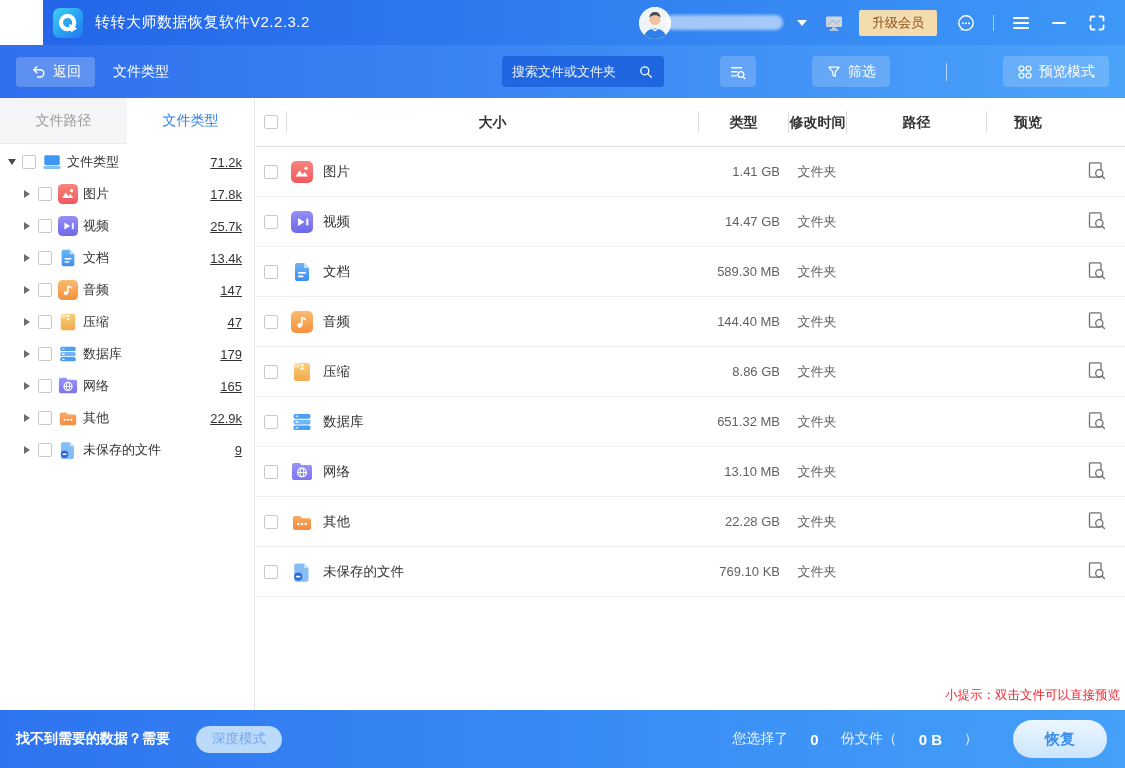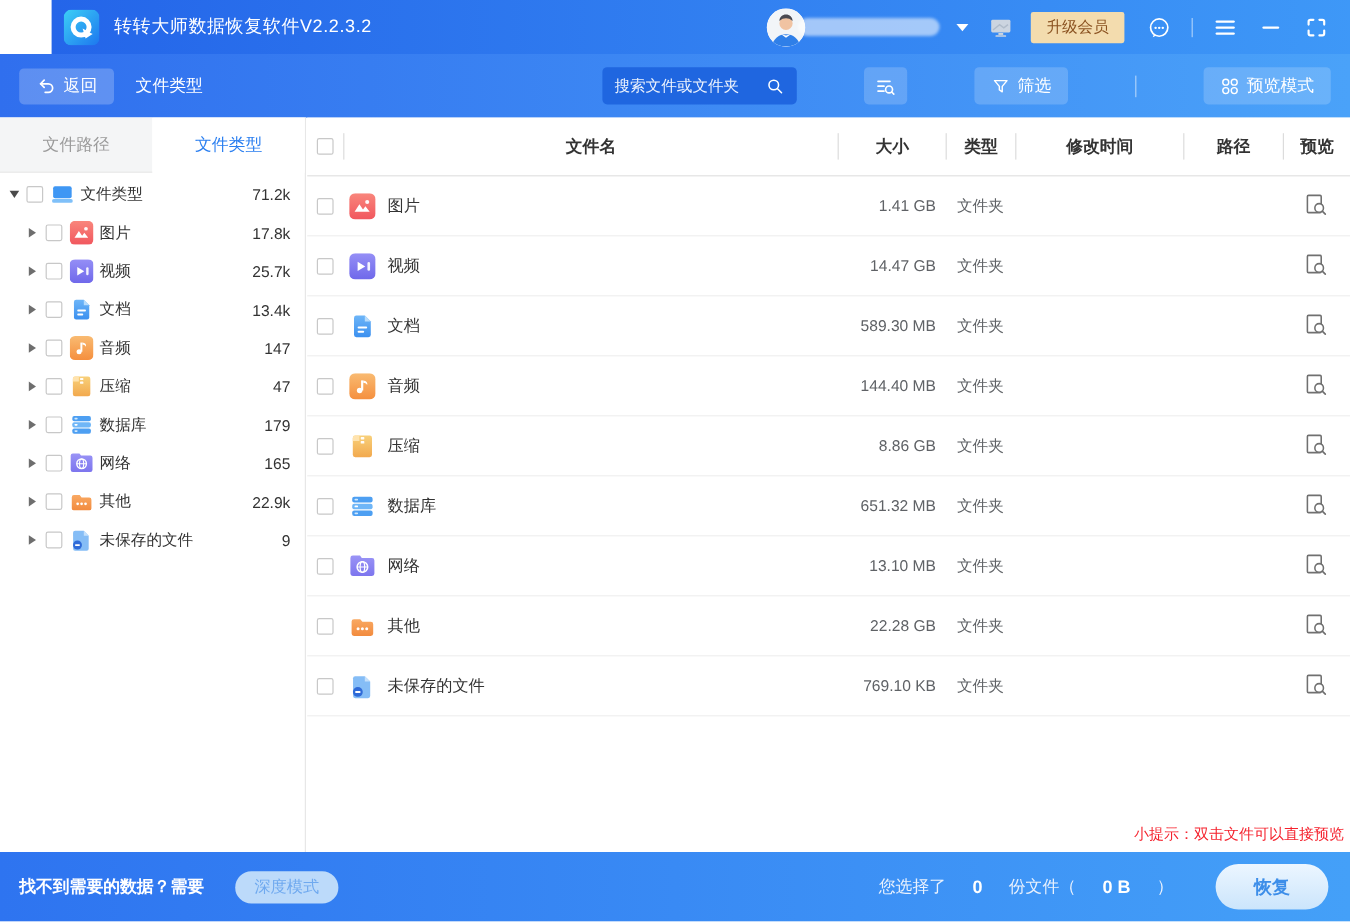--- a/index.html
+++ b/index.html
@@ -49,21 +49,21 @@
   .side-tab.active { background:#fff; color:#2b7ff0; }
   .tree { padding-top:2px; }
   .trow { height:32px; display:flex; align-items:center; padding:0 12px 0 8px; cursor:pointer; }
   .trow.child { padding-left:24px; }
   .tw { width:14px; flex:none; display:flex; }
   .car-d { width:0; height:0; border-left:4.5px solid transparent; border-right:4.5px solid transparent; border-top:6px solid #4a4a4a; }
   .car-r { width:0; height:0; border-top:4.5px solid transparent; border-bottom:4.5px solid transparent; border-left:6px solid #6e6e6e; }
   .cb { width:14px; height:14px; border:1px solid #c8c8c8; border-radius:2px; background:#fff; flex:none; }
   .ficon { width:20px; height:20px; flex:none; margin-left:6px; }
   .tlabel { font-size:13px; color:#333; margin-left:5px; white-space:nowrap; }
-  .tcount { margin-left:auto; font-size:13px; color:#333; }
+  .tcount { margin-left:auto; font-size:13px; color:#333;text-decoration:underline; }
 
   
   .main { position:absolute; left:256px; top:98px; width:869px; height:612px; background:#fff; }
   .thead, .frow { display:grid; grid-template-columns:30px 1fr 90px 58px 140px 83px 56px; align-items:center; }
   .thead { height:49px; border-bottom:1px solid #e2e2e2; }
   .hcell { text-align:center; font-size:14px; font-weight:700; color:#333; height:22px; line-height:22px; }
   .hcell.sep { border-left:1px solid #dcdcdc; }
   .ckcell { display:flex; justify-content:center; align-items:center; }
   .frow { height:50px; border-bottom:1px solid #efefef; }
   .namecell { display:flex; align-items:center; gap:10px; padding-left:5px; }
@@ -459,21 +459,20 @@
         <span class="tcount">9</span>
       </div>
     </div>
   </aside>
 
   <section class="main">
     <div class="thead">
       <div class="ckcell">
           <span class="cb"></span>
         </div>
-      <div class="hcell sep">文件名</div>
       <div class="hcell sep">大小</div>
       <div class="hcell sep">类型</div>
       <div class="hcell sep">修改时间</div>
       <div class="hcell sep">路径</div>
       <div class="hcell sep">预览</div>
     </div>
 
     <div class="frow">
       <div class="ckcell">
           <span class="cb"></span>

